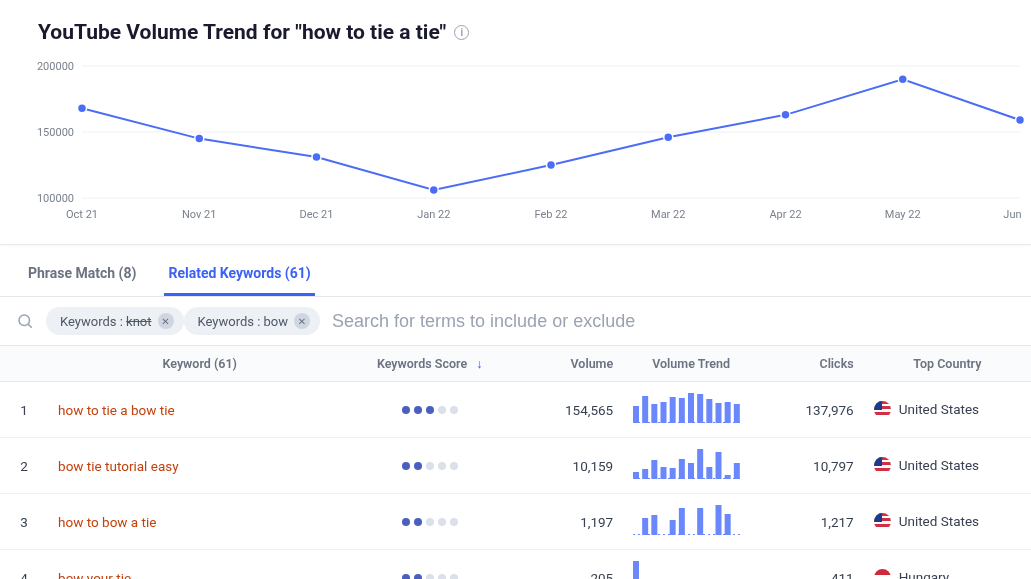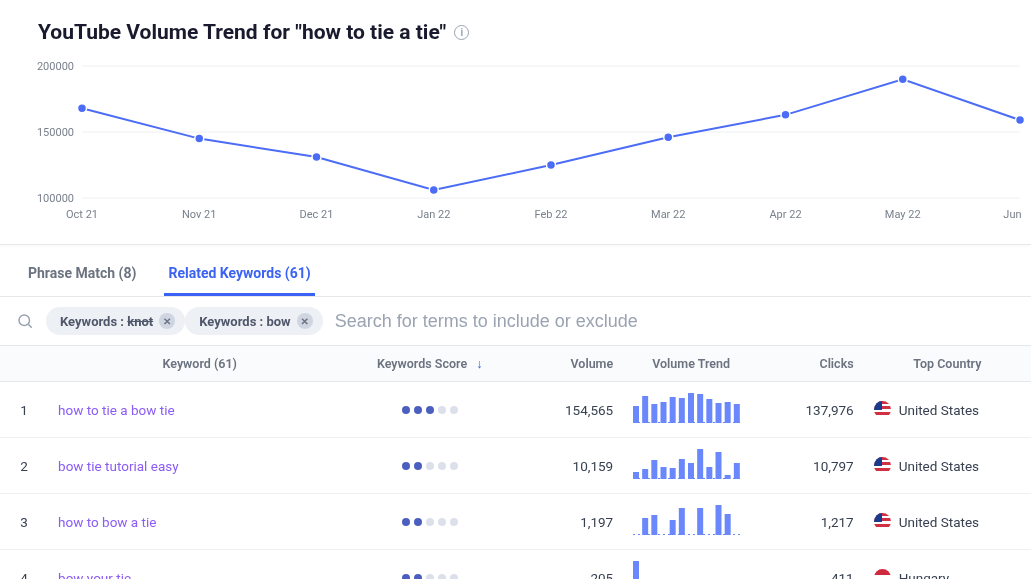--- a/index.html
+++ b/index.html
@@ -83,21 +83,20 @@
   .chip {
     display: inline-flex;
     align-items: center;
     gap: 6px;
     background: #edf0f4;
     border-radius: 999px;
     padding: 6px 10px 6px 14px;
     font-size: 13px;
     color: #50576b;
     cursor: pointer;
-    font-weight: bold;
   }
   .chip .strike { text-decoration: line-through; }
   .chip-x {
     display: inline-flex;
     width: 16px; height: 16px;
     border-radius: 50%;
     background: #cfd6e1;
     align-items: center;
     justify-content: center;
     font-size: 10px;
@@ -141,40 +140,40 @@
   .col-clk  { width: 100px; text-align: right; }
   .col-ctry { width: 160px; }
   .th-right { text-align: right !important; }
   .sort-arrow { color:#3b62f5; margin-left:6px; font-weight:900;}
   .relscore { display:flex; justify-content:center; gap:4px;}
   .reldot {
     width:8px; height:8px; border-radius:50%;
     background:#dbe0ea;
   }
   .reldot.on { background:#4b5fbf; }
-  .kw-link { color:#8b5cf6; cursor:pointer; }
+  .kw-link { color:#c2410c; cursor:pointer; }
   .spark { width:110px; height:30px; }
   .spark rect { fill:#6a88fb; }
   .spark line.base { stroke:#6a88fb; stroke-dasharray:2 3; stroke-width:1;}
   .flag {
     width:17px; height:17px; border-radius:50%;
     display:inline-block; vertical-align:middle;
     margin-right:8px; position:relative; overflow:hidden;
   }
   .flag.us {
     background: linear-gradient(#d02f44 0 16%, #fff 16% 32%, #d02f44 32% 48%, #fff 48% 64%, #d02f44 64% 80%, #fff 80% 100%);
   }
   .flag.us::before{
     content:""; position:absolute; left:0; top:0; width:47%; height:55%;
     background:#1b3b8c;
   }
   .flag.hu {
     background: linear-gradient(#cd2a3e 0 33.3%, #fff 33.3% 66.6%, #3f8f41 66.6% 100%);
   }
-  .ctry-cell { display:flex; align-items:center; }
+  .ctry-cell { display:flex; }
 </style>
 </head>
 <body>
 
 <div class="chart-card">
   <div class="chart-title-row">
     <h2 class="chart-title">YouTube Volume Trend for "how to tie a tie"</h2>
     <span class="info-icon">i</span>
   </div>
   <div class="chart-area">

